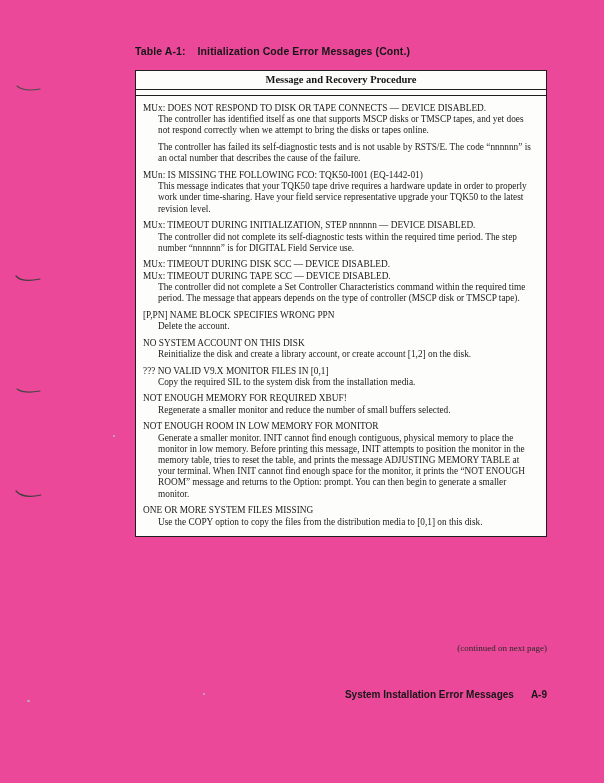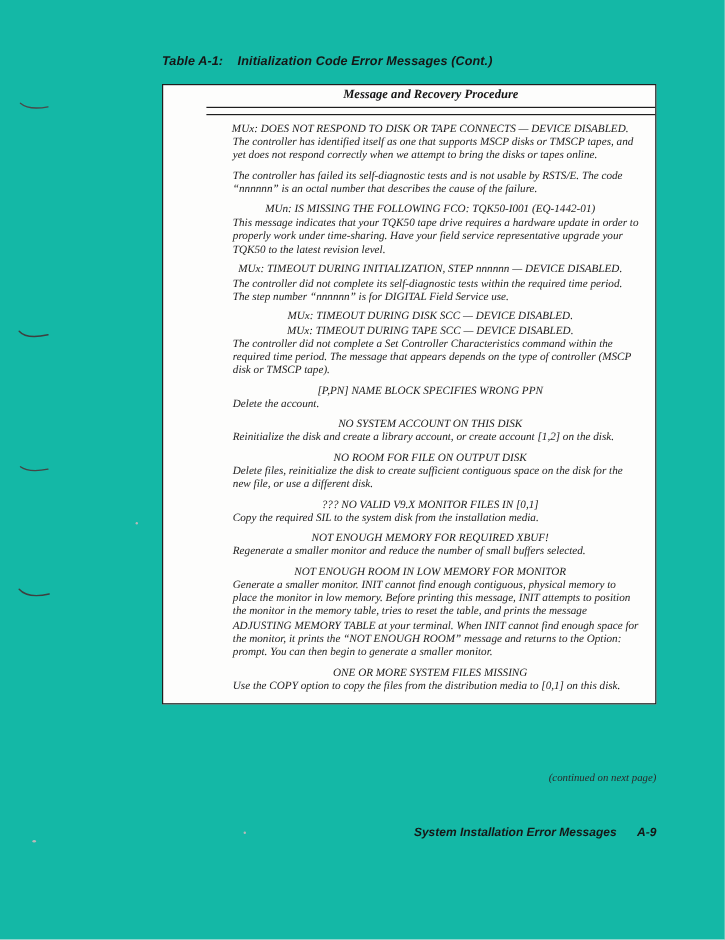--- a/index.html
+++ b/index.html
@@ -4,25 +4,24 @@
 <style>
   html, body {
     margin: 0;
     padding: 0;
     background: #e8e8e8;
   }
   .page {
     position: relative;
     width: 604px;
     height: 783px;
-    background: #14b8a6;
+    background: #ec4899;
     font-family: "Liberation Serif", serif;
     color: #1c1c1c;
     overflow: hidden;
-    font-style: italic;
   }
   
   .speck {
     position: absolute;
     background: #b9b9b9;
     border-radius: 50%;
   }
   
   .margin-mark {
     position: absolute;
@@ -45,21 +44,20 @@
   .doc-title .title-text { margin-left: 12px; }
 
   .msg-table {
     position: absolute;
     left: 135px;
     top: 70px;
     width: 412px;
     border: 1.6px solid #1e1e1e;
     box-sizing: border-box;
     background: #fdfdfc;
-    padding-left: 36px;
   }
   .msg-table-header {
     text-align: center;
     font-weight: bold;
     font-size: 10.5px;
     padding: 3px 0 4px 0;
     border-bottom: 1.3px solid #1e1e1e;
     color: #141414;
   }
   .msg-table-spacer {
@@ -68,21 +66,20 @@
   }
   .msg-table-body {
     padding: 7px 8px 8px 7px;
   }
   .entry { margin-bottom: 5.5px; }
   .entry:last-child { margin-bottom: 0; }
   .msg-line {
     font-size: 9.3px;
     line-height: 11.2px;
     color: #1a1a1a;
-    text-align: center;
   }
   .rec-text {
     font-size: 9.3px;
     line-height: 11.2px;
     margin-left: 15px;
     padding-right: 4px;
     color: #222;
   }
 
   .continued-note {
@@ -177,24 +174,20 @@
       <div class="msg-line">[P,PN] NAME BLOCK SPECIFIES WRONG PPN</div>
           <div class="rec-text">Delete the account.</div>
     </div>
 
     <div class="entry">
       <div class="msg-line">NO SYSTEM ACCOUNT ON THIS DISK</div>
           <div class="rec-text">Reinitialize the disk and create a library account, or create account [1,2] on the disk.</div>
     </div>
 
 
-    <div class="entry">
-      <div class="msg-line">NO ROOM FOR FILE ON OUTPUT DISK</div>
-          <div class="rec-text">Delete files, reinitialize the disk to create sufficient contiguous space on the disk for the new file, or use a different disk.</div>
-    </div>
 
     <div class="entry">
       <div class="msg-line">??? NO VALID V9.X MONITOR FILES IN [0,1]</div>
           <div class="rec-text">Copy the required SIL to the system disk from the installation media.</div>
     </div>
 
     <div class="entry">
       <div class="msg-line">NOT ENOUGH MEMORY FOR REQUIRED XBUF!</div>
           <div class="rec-text">Regenerate a smaller monitor and reduce the number of small buffers selected.</div>
     </div>

